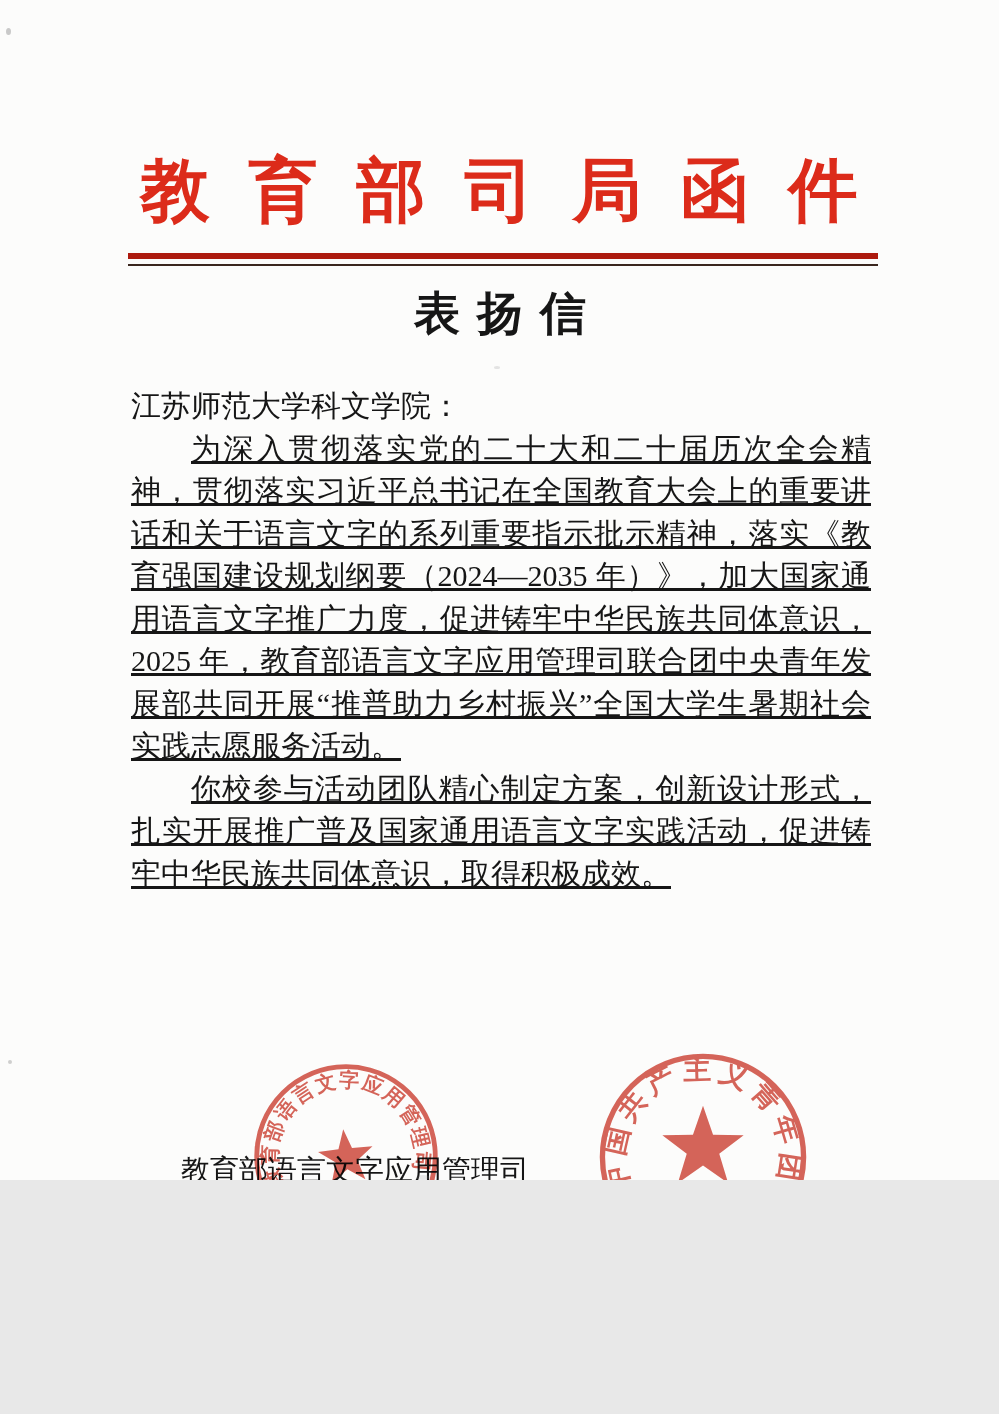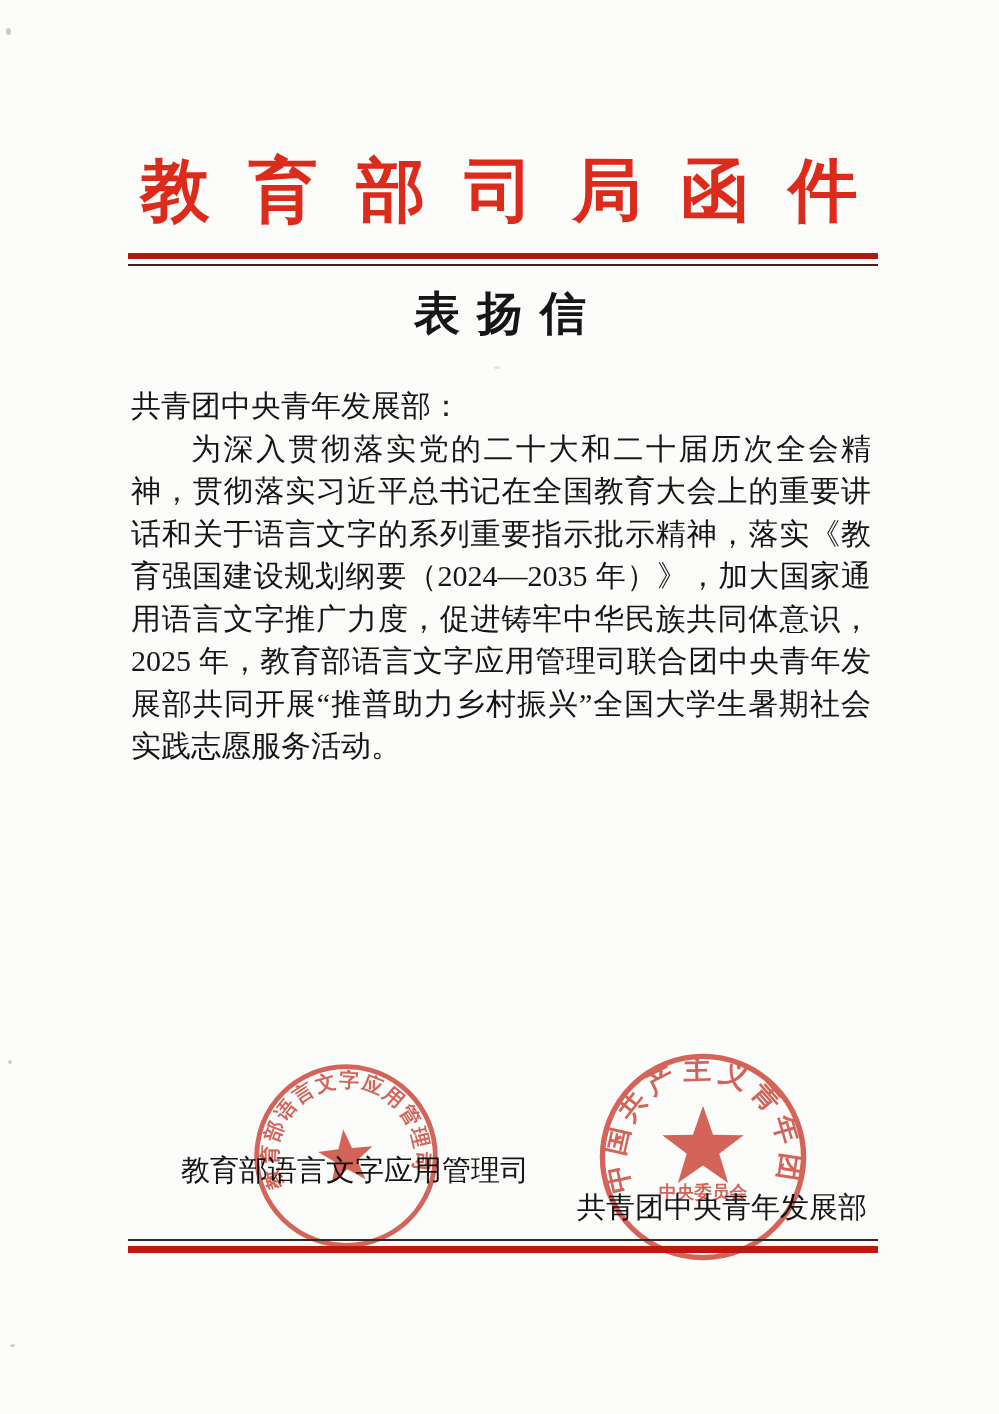--- a/index.html
+++ b/index.html
@@ -1,18 +1,18 @@
 <!DOCTYPE html>
 <html style="--masthead-red: #dc2b1a; --rule-red: #ad1a0e; --rule-dark: #3a261e; --bottom-rule-red: #c2170c; --seal-red: #cf4335; --ink: #161616; --paper: #fcfcfb;"><head>
 <meta charset="utf-8">
 <style>
   html,body{margin:0;padding:0;background:#e8e8e8;}
   .page{
     position:relative;
-    width:999px;height:1414px;
+    width:999px;height:1180px;
     margin:0 auto;
     background:var(--paper,#fcfcfb);
     overflow:hidden;
     font-family:"Liberation Serif","DejaVu Serif",serif;
     color:var(--ink,#161616);
   }
   .masthead{
     position:absolute;top:150px;left:0;width:100%;
     text-align:center;
     font-size:69px;font-weight:700;line-height:1.2;
@@ -34,21 +34,21 @@
     transform:translateX(9px);
     white-space:nowrap;
   }
   .body-text{
     position:absolute;left:131px;top:385px;width:740px;
     font-size:30px;line-height:42.5px;
     text-align:justify;
   }
   .body-text p{margin:0;}
   .salutation{text-indent:0;}
-  .para{text-indent:2em;}
+  .para{text-indent:2em;text-decoration:underline;}
   .sig{position:absolute;font-size:29px;white-space:nowrap;}
   .sig-left{left:181px;top:1151px;}
   .sig-right{left:577px;top:1151px;margin-top:37px;}
   .sig-date{left:590px;top:1195px;width:260px;text-align:center;}
   .seal{
     position:absolute;
     mix-blend-mode:multiply;
     opacity:.82;
   }
   .seal-left{left:250px;top:1060px;width:192px;height:192px;transform:rotate(-6deg);}
@@ -71,22 +71,23 @@
 <div class="page">
 
   <div class="masthead">教育部司局函件</div>
 
   <div class="rule rule-top-red"></div>
   <div class="rule rule-top-dark"></div>
 
   <h1 class="title">表扬信</h1>
 
   <div class="body-text">
-    <p class="salutation">共青团中央青年发展部：</p>
+    <p class="salutation">江苏师范大学科文学院：</p>
     <p class="para">为深入贯彻落实党的二十大和二十届历次全会精神，贯彻落实习近平总书记在全国教育大会上的重要讲话和关于语言文字的系列重要指示批示精神，落实《教育强国建设规划纲要（2024—2035 年）》，加大国家通用语言文字推广力度，促进铸牢中华民族共同体意识，2025 年，教育部语言文字应用管理司联合团中央青年发展部共同开展“推普助力乡村振兴”全国大学生暑期社会实践志愿服务活动。</p>
+    <p class="para">你校参与活动团队精心制定方案，创新设计形式，扎实开展推广普及国家通用语言文字实践活动，促进铸牢中华民族共同体意识，取得积极成效。</p>
   </div>
 
   <div class="sig sig-left">教育部语言文字应用管理司</div>
 
   <div class="sig sig-right">共青团中央青年发展部</div>
 
 
   <svg class="seal seal-left" viewBox="0 0 200 200" aria-hidden="true">
     <circle class="seal-ring" cx="100" cy="100" r="93"></circle>
     <path id="seal-arc-left" class="seal-guide" d="M 32.3,124.6 A 72,72 0 1 1 167.7,124.6"></path>

